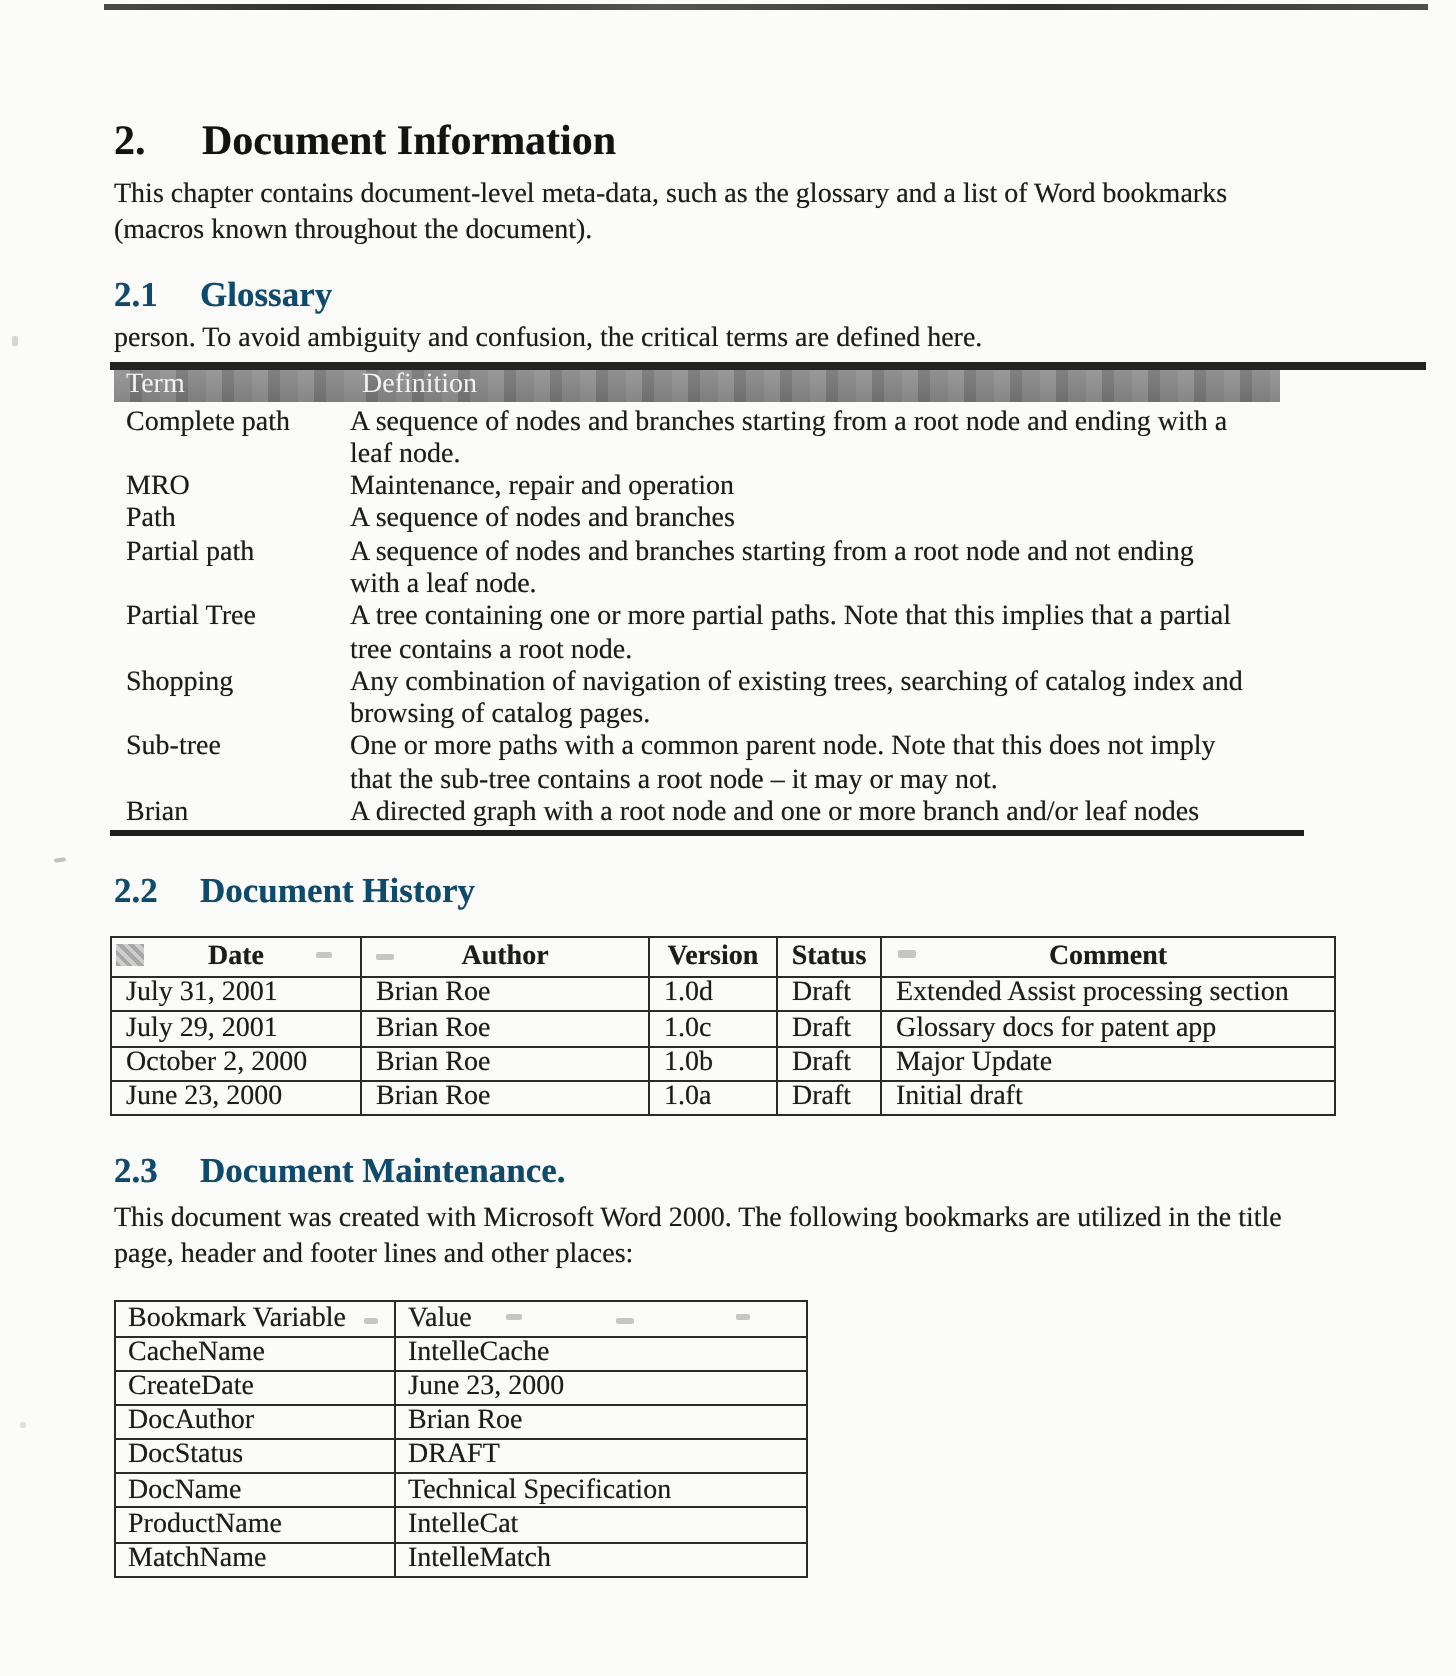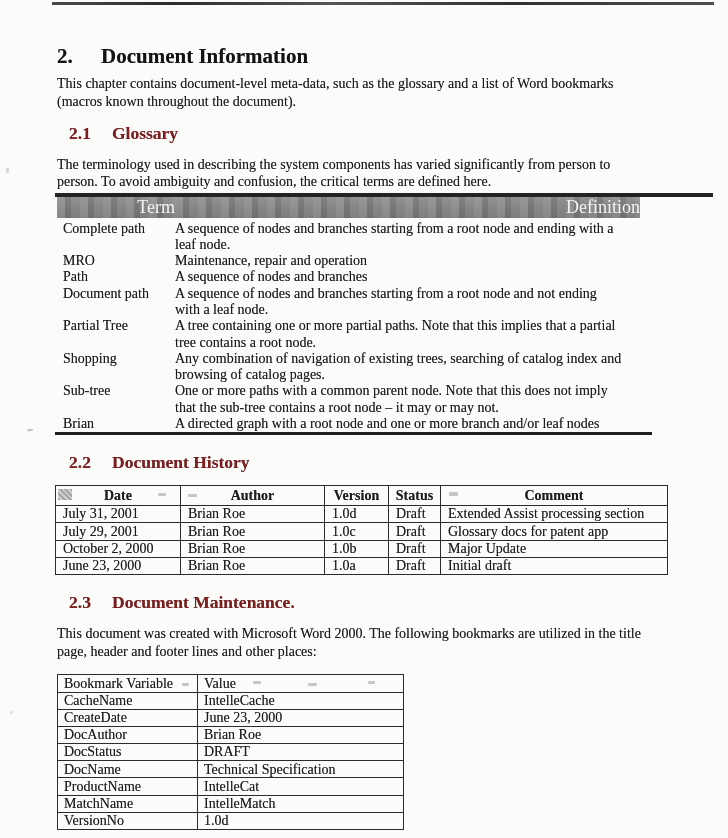--- a/index.html
+++ b/index.html
@@ -5,30 +5,30 @@
   html,body{margin:0;padding:0;background:#ffffff;}
   .page{
     position:relative;
     width:728px;height:838px;
     background:#fbfbfa;
     overflow:hidden;
     font-family:"Liberation Serif","DejaVu Serif",serif;
     color:#1c1c1c;
     text-shadow:0 0 .35px rgba(25,25,25,.55);
   }
-  .content{position:absolute;left:57px;top:2px;width:660px;}
+  .content{position:absolute;left:57px;top:16px;width:660px;}
 
   
   .topline{position:absolute;left:52px;top:2px;width:662px;height:3px;
     background:linear-gradient(90deg,#4a4a4a,#2c2c2c 18%,#555 42%,#313131 70%,#4e4e4e);
     filter:blur(.3px);}
   .speck{position:absolute;background:#a8a8a8;border-radius:1px;}
 
   h1{margin:42px 0 0 0;font-size:21px;font-weight:700;color:#131313;line-height:24px;}
-  h2{margin:12px;font-size:17.5px;font-weight:700;color:#7f1d1d;line-height:22px;}
+  h2{margin:0;font-size:17.5px;font-weight:700;color:#0c4a6e;line-height:22px;}
   .hnum{display:inline-block;width:44px;}
   .hnum2{display:inline-block;width:43px;}
 
   p{margin:0;font-size:14px;line-height:17.5px;}
   p .ln,td .ln{display:block;white-space:nowrap;}
   .p-intro{margin-top:7px;}
   .h2-glossary{margin-top:12px;}
   .p-gloss{margin-top:3px;line-height:17px;}
 
   
@@ -36,21 +36,21 @@
   .gt-topline{width:658px;height:3.5px;background:#232323;margin-left:-2px;}
   .gt-bottomline{width:597px;height:3px;background:#1f1f1f;margin-left:-2px;}
   table{border-collapse:collapse;table-layout:fixed;}
   .glossary-table{width:583px;}
   .glossary-table col.c-term{width:118px;}
   .glossary-table thead th{
     height:14px;
     background:
       repeating-linear-gradient(90deg, rgba(255,255,255,.12) 0 8px, rgba(0,0,0,.07) 8px 14px, rgba(255,255,255,.05) 14px 23px),
       linear-gradient(#8b8b8b,#767676);
-    color:#f4f3ef;font-weight:400;font-size:18px;text-align:right;
+    color:#f4f3ef;font-weight:400;font-size:14px;text-align:left;
     padding:0 0 0 6px;text-shadow:none;
   }
   .glossary-table tbody td{vertical-align:top;font-size:14px;line-height:16.3px;padding:0 0 0 6px;}
   .glossary-table tbody td:nth-child(2){padding-left:0;}
   .glossary-table tbody tr:first-child td{padding-top:3px;}
 
   
   .h2-history{margin-top:16px;}
   .p-hist{margin-top:4px;}
   .history-table{width:612px;margin:12px 0 0 -2px;border:1.5px solid #262626;}
@@ -87,21 +87,20 @@
     </h1>
     <p class="p-intro">
         <span class="ln">This chapter contains document-level meta-data, such as the glossary and a list of Word bookmarks</span>
         <span class="ln">(macros known throughout the document).</span>
       </p>
 
     <h2 class="h2-glossary">
       <span class="hnum2">2.1</span><span>Glossary</span>
     </h2>
     <p class="p-gloss">
-        <span class="ln">The terminology used in describing the system components has varied significantly from person to</span>
         <span class="ln">person.  To avoid ambiguity and confusion, the critical terms are defined here.</span>
       </p>
 
     <div class="gloss-block">
       <div class="gt-topline"></div>
       <table class="glossary-table">
         <colgroup>
             <col class="c-term">
             <col>
           </colgroup>
@@ -125,21 +124,21 @@
                 <div class="ln">Maintenance, repair and operation</div>
               </td>
             </tr>
             <tr>
               <td>Path</td>
               <td>
                 <div class="ln">A sequence of nodes and branches</div>
               </td>
             </tr>
             <tr>
-              <td>Document path</td>
+              <td>Partial path</td>
               <td>
                 <div class="ln">A sequence of nodes and branches starting from a root node and not ending</div>
                 <div class="ln">with a leaf node.</div>
               </td>
             </tr>
             <tr>
               <td>Partial Tree</td>
               <td>
                 <div class="ln">A tree containing one or more partial paths.  Note that this implies that a partial</div>
                 <div class="ln">tree contains a root node.</div>
@@ -264,20 +263,16 @@
             <td>Technical Specification</td>
           </tr>
           <tr>
             <td>ProductName</td>
             <td>IntelleCat</td>
           </tr>
           <tr>
             <td>MatchName</td>
             <td>IntelleMatch</td>
           </tr>
-          <tr>
-            <td>VersionNo</td>
-            <td>1.0d</td>
-          </tr>
         </tbody>
     </table>
   </div>
 </div>
 
 </body></html>

